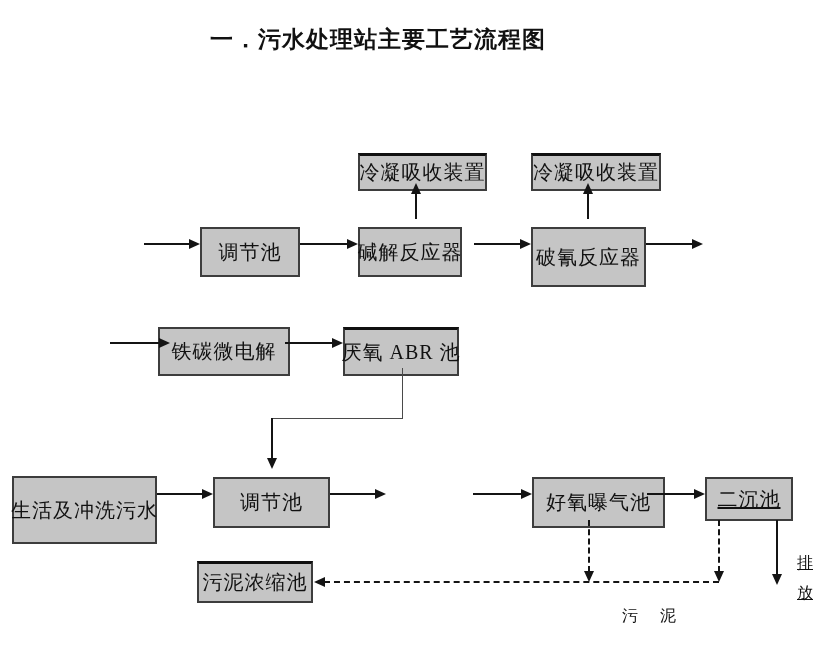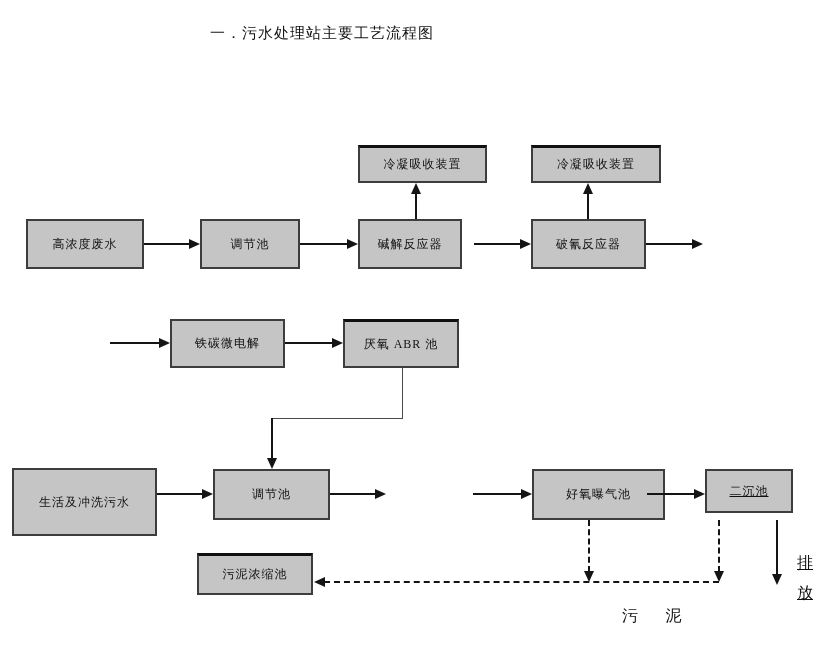--- a/index.html
+++ b/index.html
@@ -8,34 +8,35 @@
     width:831px;height:661px;
     background:var(--bg,#ffffff);
     font-family:"Liberation Serif","DejaVu Serif",serif;
     color:#111;
     overflow:hidden;
   }
   .title{
     position:absolute;
     left:210px;top:24px;width:380px;
     font-family:"Liberation Sans","DejaVu Sans",sans-serif;
-    font-weight:normal;
-    font-size:15px;
+    font-weight:bold;
+    font-size:23px;
     letter-spacing:1px;
     white-space:nowrap;
   }
   .node{
     position:absolute;
     background:var(--box-fill,#c5c5c5);
     border:2px solid var(--box-border,#3d3d3d);
     box-sizing:border-box;
     display:flex;align-items:center;justify-content:center;
-    font-size:12px;
+    font-size:20px;
     letter-spacing:1px;
     white-space:nowrap;
+    margin-top:8px;
   }
   .node.shadow-top{border-top:3px solid #101010;}
   .hl{position:absolute;height:2px;background:var(--line,#141414);}
   .vl{position:absolute;width:2px;background:var(--line,#141414);}
   .hd{position:absolute;height:0;border-top:2px dashed var(--line,#141414);}
   .vd{position:absolute;width:0;border-left:2px dashed var(--line,#141414);}
   .thin{background:#4a4a4a;height:1px;}
   .thinv{background:#4a4a4a;width:1px;}
   .arr{position:absolute;width:0;height:0;}
   .arr-r{border-top:5px solid transparent;border-bottom:5px solid transparent;border-left:11px solid var(--line,#141414);}
@@ -59,26 +60,25 @@
 </head>
 <body>
 
 <div id="canvas" style="--bg: #ffffff; --box-fill: #c5c5c5; --box-border: #3d3d3d; --line: #141414;">
 
   <div class="title">一．污水处理站主要工艺流程图</div>
 
   <div class="node shadow-top" style="left:358px;top:145px;width:129px;height:38px;">冷凝吸收装置</div>
   <div class="node shadow-top" style="left:531px;top:145px;width:130px;height:38px;">冷凝吸收装置</div>
 
-  <div class="node" style="left:26px;top:219px;width:118px;height:50px;">高浓度废水</div>
   <div class="node" style="left:200px;top:219px;width:100px;height:50px;">调节池</div>
   <div class="node" style="left:358px;top:219px;width:104px;height:50px;">碱解反应器</div>
-  <div class="node" style="left:531px;top:219px;width:115px;height:50px;">破氰反应器</div>
+  <div class="node" style="left:531px;top:219px;width:115px;height:60px;">破氰反应器</div>
 
-  <div class="node" style="left:170px;top:319px;width:115px;height:49px;">铁碳微电解</div>
+  <div class="node" style="left:158px;top:319px;width:132px;height:49px;">铁碳微电解</div>
   <div class="node shadow-top" style="left:343px;top:319px;width:116px;height:49px;">厌氧 ABR 池</div>
 
   <div class="node" style="left:12px;top:468px;width:145px;height:68px;">生活及冲洗污水</div>
   <div class="node" style="left:213px;top:469px;width:117px;height:51px;">调节池</div>
   <div class="node" style="left:532px;top:469px;width:133px;height:51px;">好氧曝气池</div>
   <div class="node" style="left:705px;top:469px;width:88px;height:44px;text-decoration:underline;">二沉池</div>
 
   <div class="node shadow-top" style="left:197px;top:553px;width:116px;height:42px;">污泥浓缩池</div>
 
   <div class="hl" style="left:144px;top:243px;width:47px;"></div>
@@ -128,15 +128,15 @@
   <div class="vd" style="left:588px;top:520px;height:52px;"></div>
   <div class="arr arr-d" style="left:584px;top:571px;"></div>
 
   <div class="vd" style="left:718px;top:520px;height:52px;"></div>
   <div class="arr arr-d" style="left:714px;top:571px;"></div>
 
   <div class="hd" style="left:324px;top:581px;width:395px;"></div>
   <div class="arr arr-l" style="left:314px;top:577px;"></div>
 
   <div class="ann ann-vert" style="left:797px;top:548px;">排放</div>
-  <div class="ann ann-sludge" style="left:622px;top:606px;font-family:Liberation Mono, monospace;">污 泥</div>
+  <div class="ann ann-sludge" style="left:622px;top:606px;">污 泥</div>
 
 </div>
 
 </body></html>

